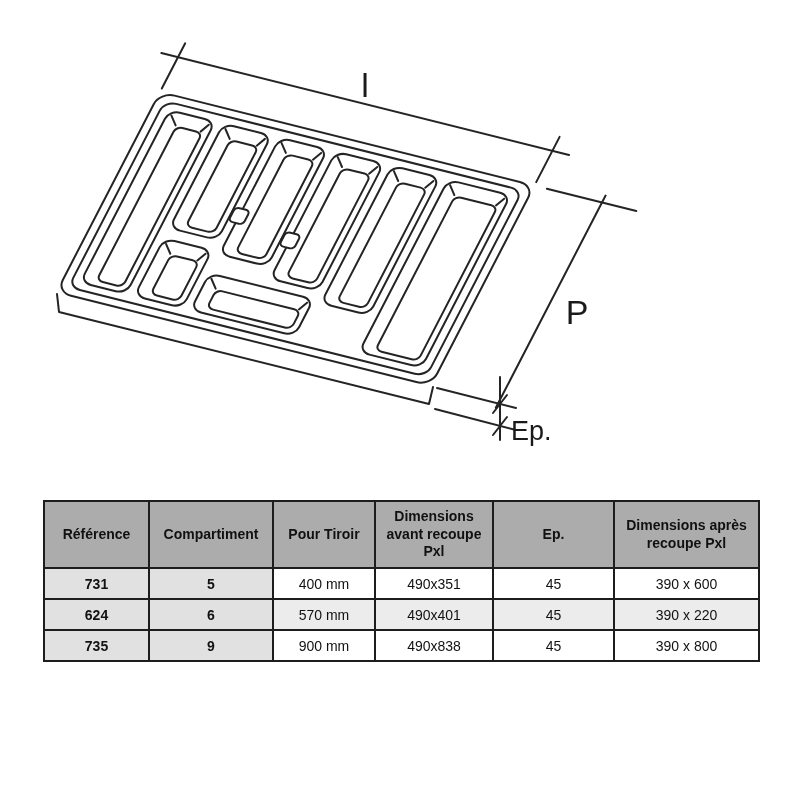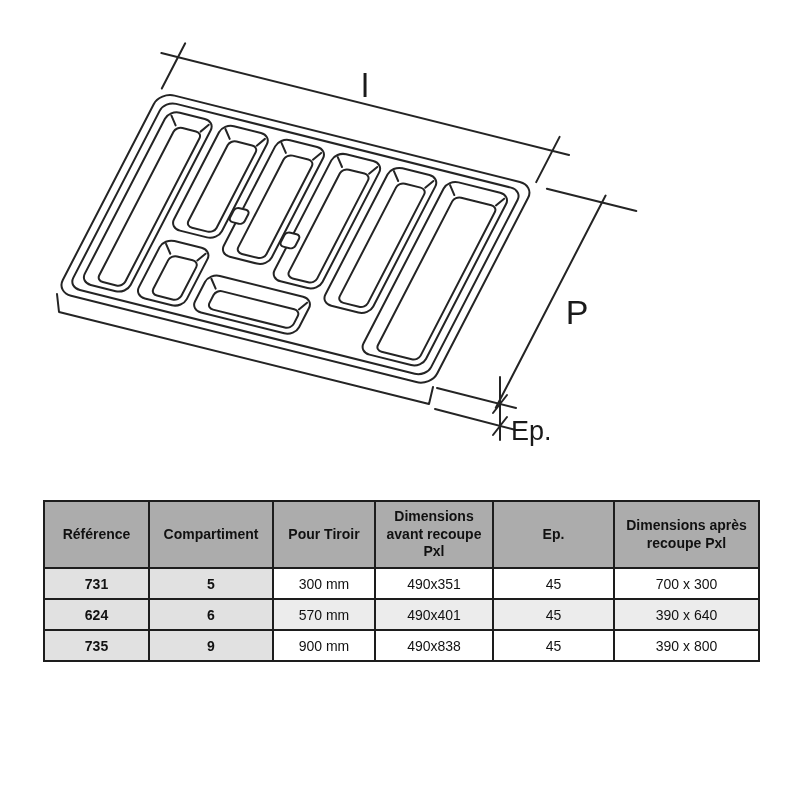--- a/index.html
+++ b/index.html
@@ -163,32 +163,32 @@
           <th>Pour Tiroir</th>
           <th>Dimensions avant recoupe Pxl</th>
           <th>Ep.</th>
           <th>Dimensions après recoupe Pxl</th>
         </tr>
     </thead>
     <tbody id="table-body">
         <tr>
           <td class="refcol">731</td>
           <td class="refcol">5</td>
-          <td>300 mm</td>
+          <td>400 mm</td>
           <td>490x351</td>
           <td>45</td>
-          <td>700 x 300</td>
+          <td>390 x 600</td>
         </tr>
         <tr class="alt">
           <td class="refcol">624</td>
           <td class="refcol">6</td>
           <td>570 mm</td>
           <td>490x401</td>
           <td>45</td>
-          <td>390 x 640</td>
+          <td>390 x 220</td>
         </tr>
         <tr>
           <td class="refcol">735</td>
           <td class="refcol">9</td>
           <td>900 mm</td>
           <td>490x838</td>
           <td>45</td>
           <td>390 x 800</td>
         </tr>
       </tbody>

